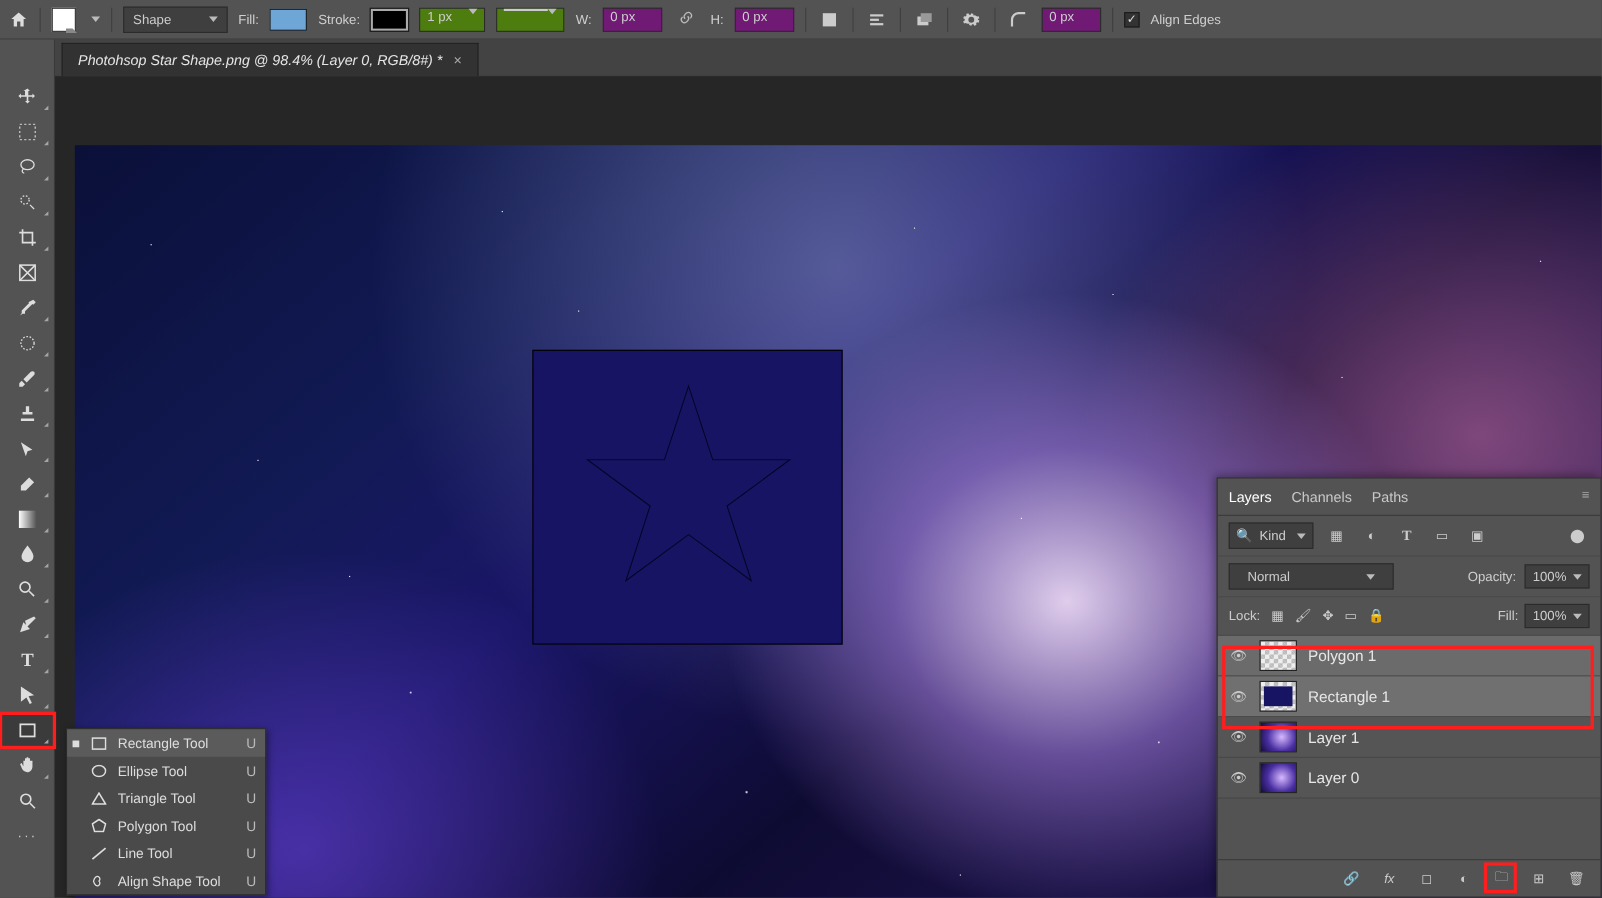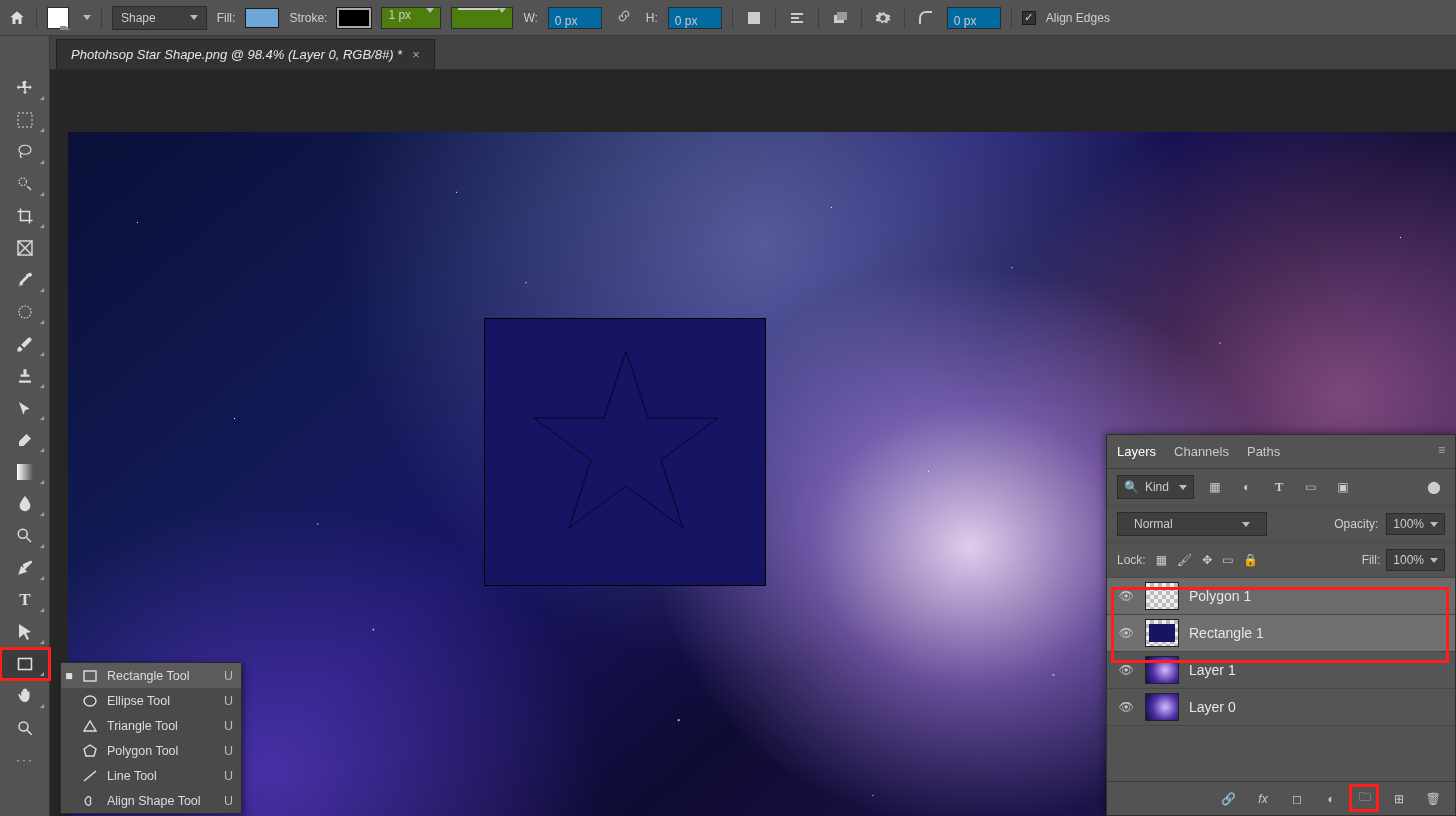--- a/index.html
+++ b/index.html
@@ -12,21 +12,21 @@
 .swatch-fore { position: relative; width: 22px; height: 22px; border: 1px solid #2b2b2b; background: #fff; }
 .swatch-fore::after { content: ""; position: absolute; right: -2px; bottom: -2px; width: 6px; height: 6px; border-right: 4px solid transparent; border-bottom: 4px solid #888; }
 .dd-arrow { width: 0; height: 0; border-left: 4px solid transparent; border-right: 4px solid transparent; border-top: 5px solid #bbb; margin-left: 4px; }
 .shape-select { display: flex; align-items: center; background: #3f3f3f; border: 1px solid #2b2b2b; height: 24px; padding: 0 8px; gap: 30px; }
 .lbl { color: #cfcfcf; font-size: 12px; }
 .fill-swatch { width: 34px; height: 20px; background: #6ea6d8; border: 1px solid #1a1a1a; }
 .stroke-swatch { width: 34px; height: 20px; background: #000; border: 2px solid #aaa; outline: 1px solid #1a1a1a; }
 .px-field { display: flex; background: #4d7c0f; border: 1px solid #2b2b2b; height: 22px; padding: 0 6px; min-width: 60px; }
 .px-field .dd-arrow { margin-left: auto; }
 .stroke-line { width: 40px; height: 2px; background: #ccc; }
-.wh-field { display: flex; align-items: flex-end; background: #0369a1; border: 1px solid #2b2b2b; height: 22px; padding: 0 6px; min-width: 54px; }
+.wh-field { display: flex; align-items: flex-start; background: #701a75; border: 1px solid #2b2b2b; height: 22px; padding: 0 6px; min-width: 54px; }
 .link-icon { color: #aaa; padding: 0 4px; }
 .chk { width: 14px; height: 14px; background: #333; border: 1px solid #1a1a1a; display: inline-flex; align-items: center; justify-content: center; }
 .chk.checked::before { content: "✓"; font-size: 11px; color: #ddd; }
 .opt-ico { width: 22px; height: 22px; display: flex; align-items: center; justify-content: center; }
 
 
 .tabbar { height: 34px; background: #434343; display: flex; align-items: flex-end; padding-left: 56px; border-bottom: 1px solid #2b2b2b; position: relative; }
 .tabbar .expand { position: absolute; left: 8px; top: 8px; color: #bbb; font-size: 11px; }
 .doc-tab { height: 30px; background: #323232; display: flex; align-items: center; padding: 0 14px; gap: 10px; border-top: 1px solid #222; border-left: 1px solid #222; border-right: 1px solid #222; font-size: 13px; font-style: italic; color: #e6e6e6; }
 .doc-tab .close { font-style: normal; color: #aaa; font-size: 13px; }

